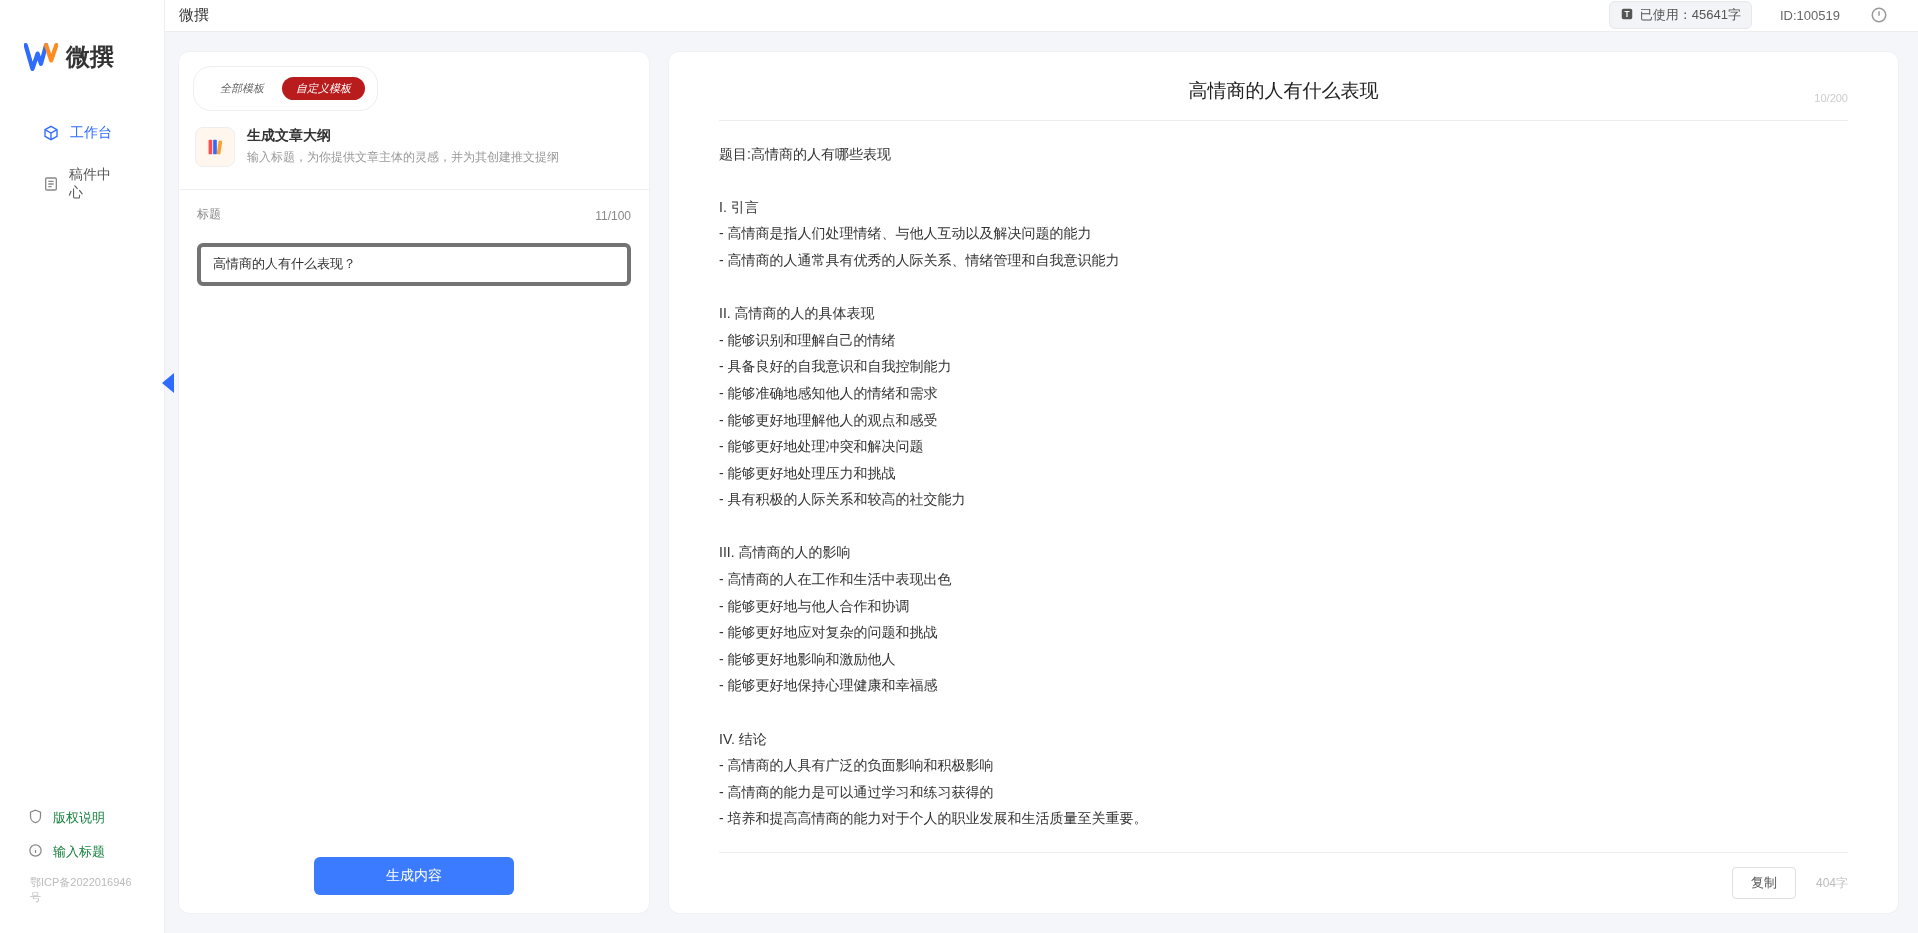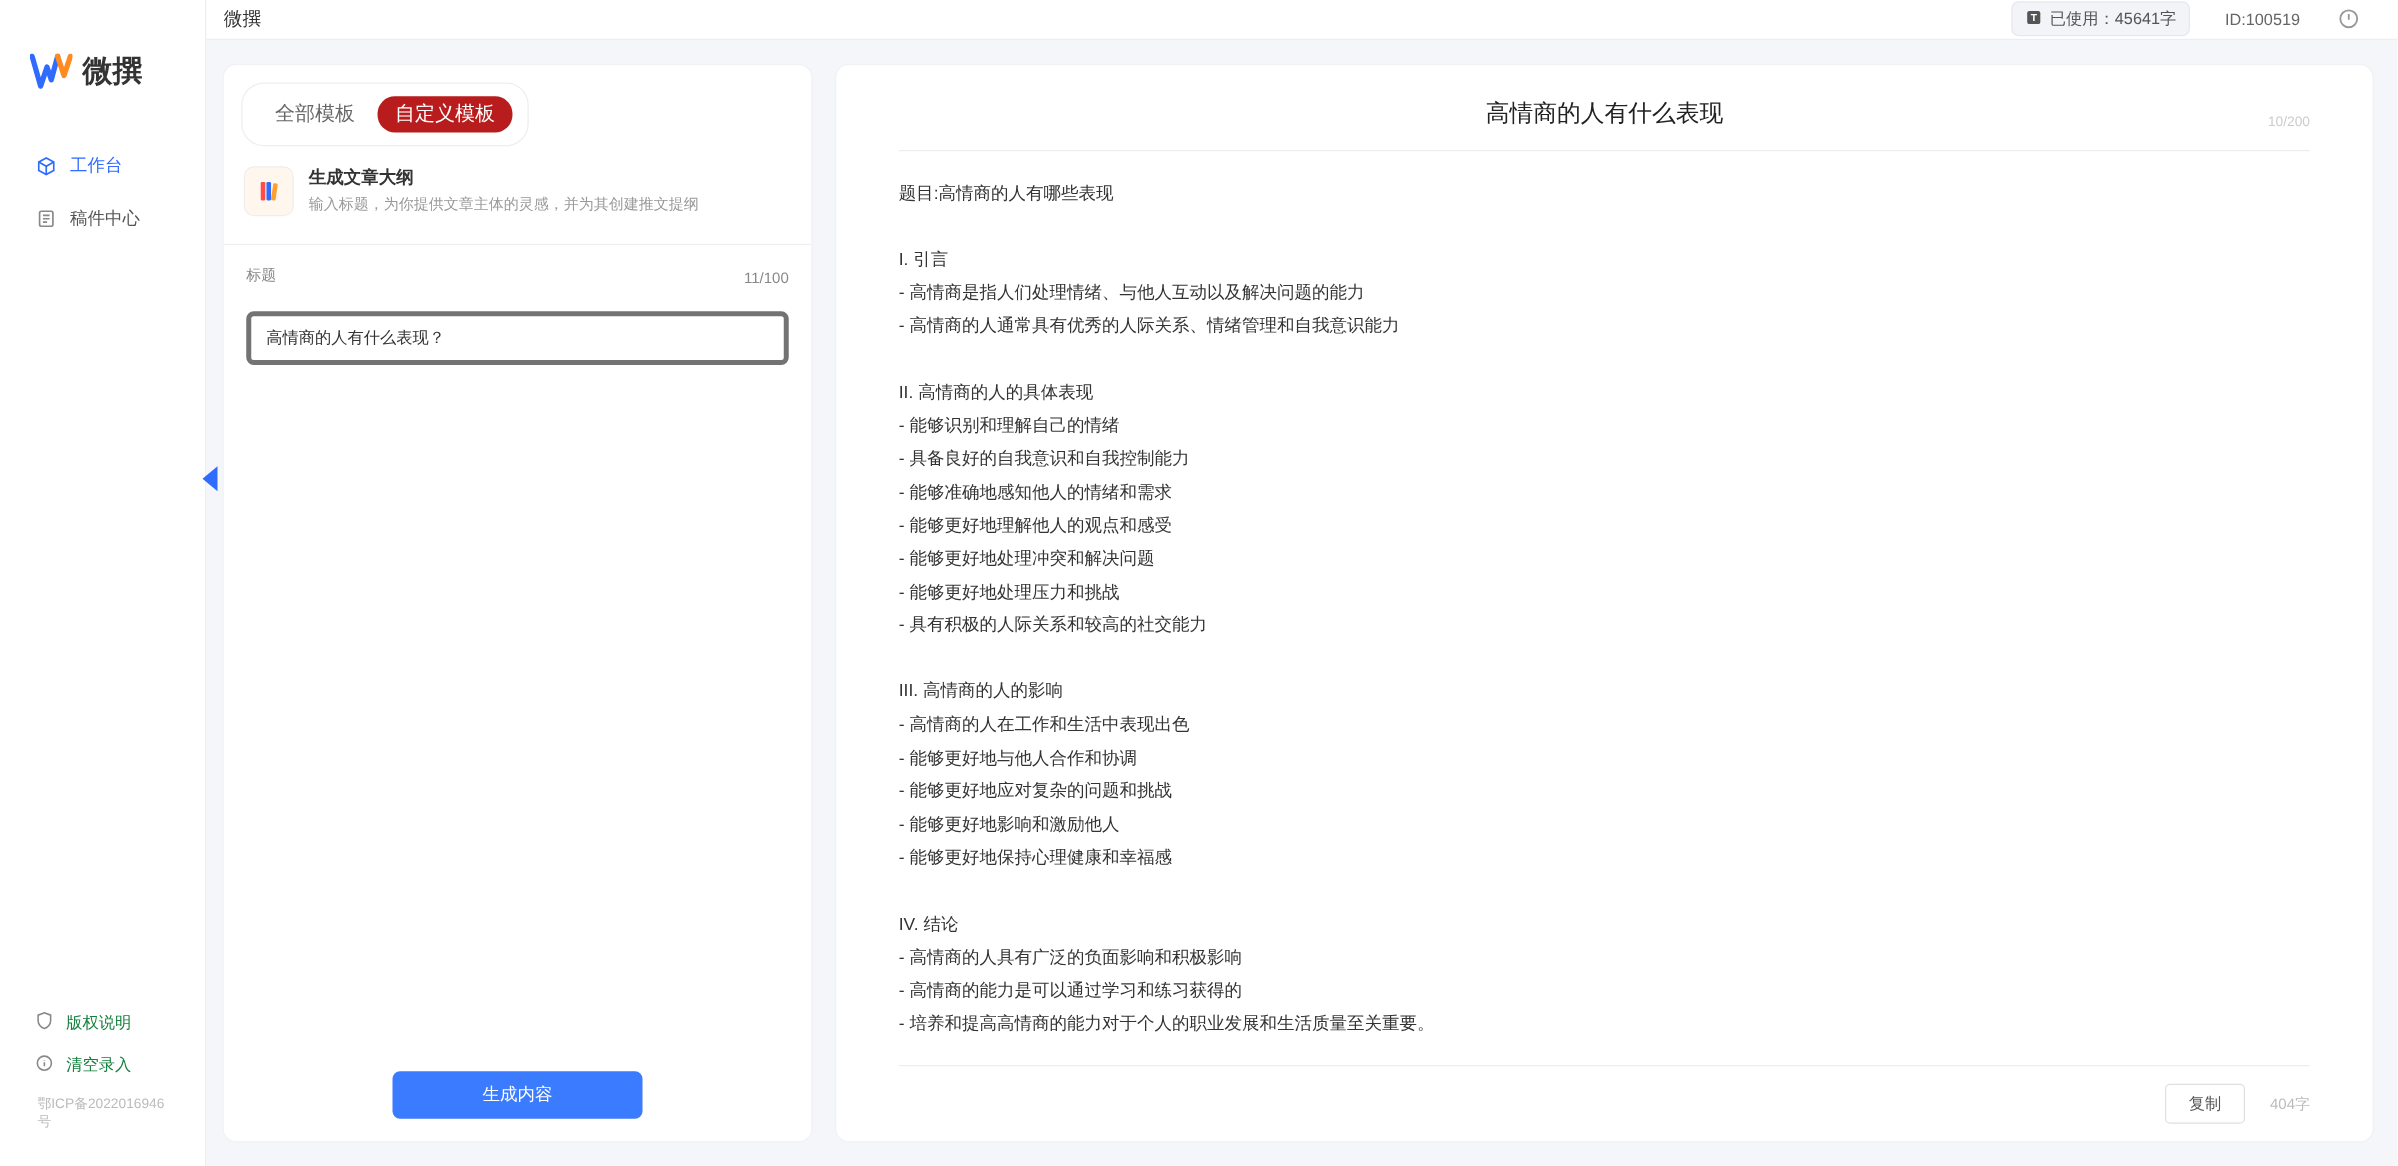--- a/index.html
+++ b/index.html
@@ -32,21 +32,21 @@
     }
     .logo-mark {
       width: 34px; height: 34px;
       position: relative;
       display: inline-flex;
       align-items: center;
       justify-content: center;
     }
     .logo-mark svg { display: block; }
 
-    .nav { padding: 10px 10px; flex: 1; }
+    .nav { padding: 10px 24px; flex: 1; }
     .nav-item {
       display: flex;
       align-items: center;
       gap: 10px;
       padding: 10px 18px;
       border-radius: 6px;
       cursor: pointer;
       color: #555;
       font-size: 14px;
       margin-bottom: 4px;
@@ -134,23 +134,24 @@
       gap: 4px;
       padding: 10px 12px;
       border: 1px solid #eee;
       border-radius: 18px;
       margin: 14px 14px 0 14px;
       width: fit-content;
     }
     .tab-pill {
       padding: 4px 14px;
       border-radius: 14px;
-      font-size: 16px;
+      font-size: 11px;
       cursor: pointer;
       color: #666;
+      font-style: italic;
     }
     .tab-pill.active { background: #b91c1c; color: #fff; }
 
     .template-card {
       display: flex;
       gap: 12px;
       padding: 16px;
     }
     .template-icon {
       width: 40px; height: 40px;
@@ -300,21 +301,21 @@
         </span>
         <span>版权说明</span>
       </div>
       <div class="footer-item">
         <span class="icon-slot">
           <svg width="15" height="15" viewBox="0 0 24 24" fill="none" stroke="#888" stroke-width="2">
               <circle cx="12" cy="12" r="9"></circle>
               <path d="M12 8 v0.5 M12 11 v5"></path>
             </svg>
         </span>
-        <span>清空录入</span>
+        <span>输入标题</span>
       </div>
       <div class="icp">鄂ICP备2022016946号</div>
     </div>
   </div>
 
   <div class="main">
 
     <div class="header">
       <div class="page-title">微撰</div>
       <div class="header-right">

